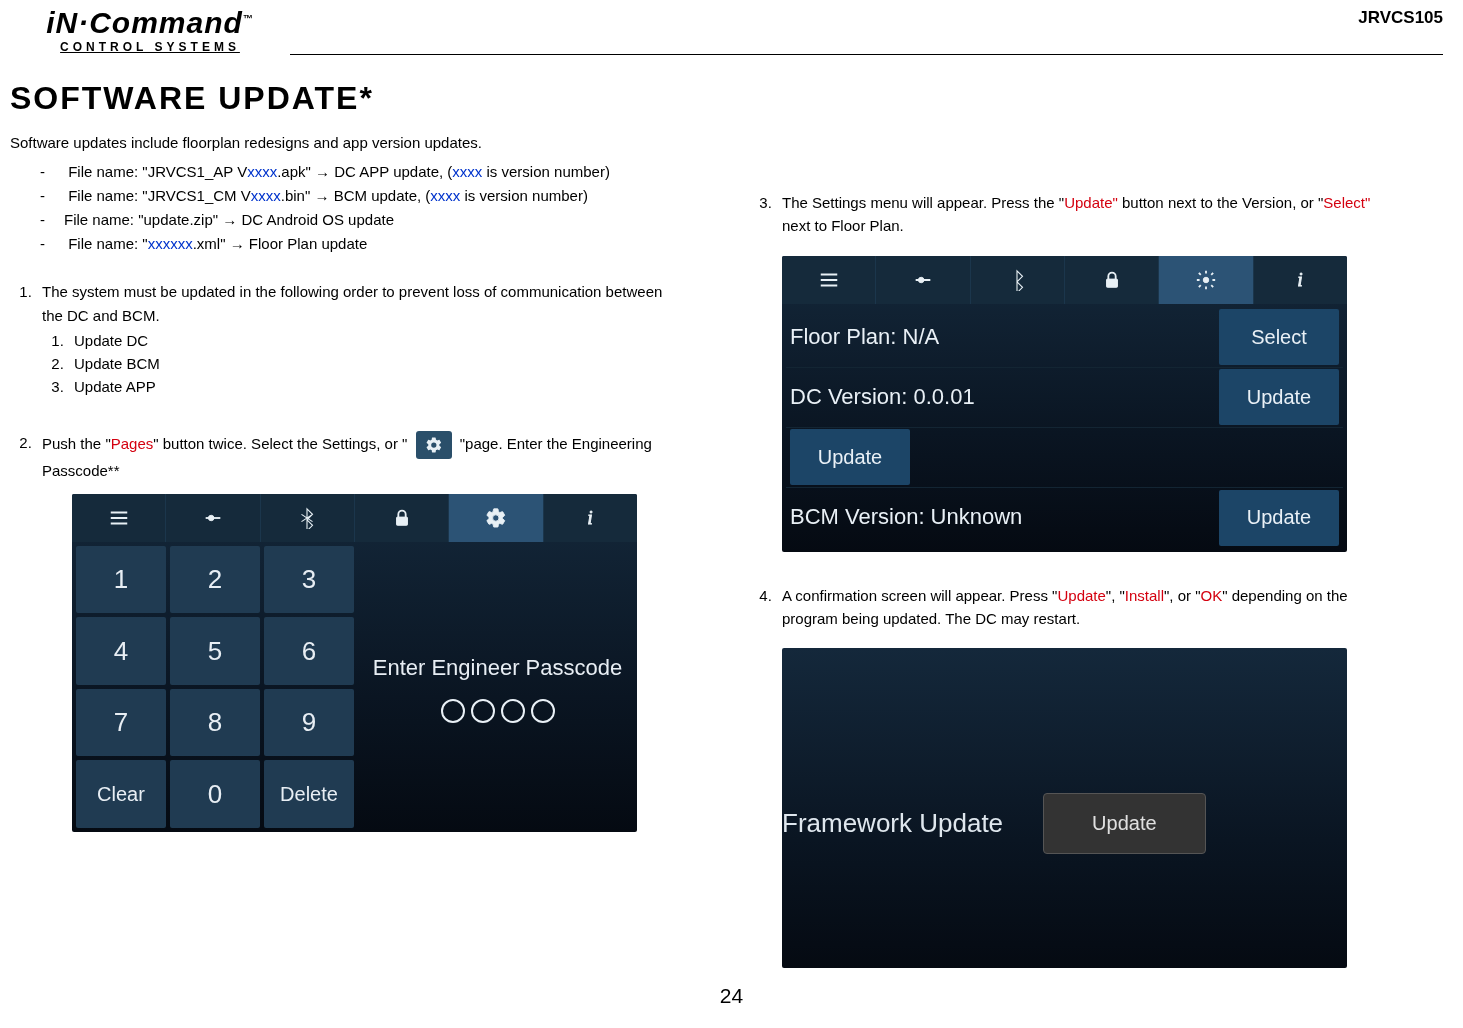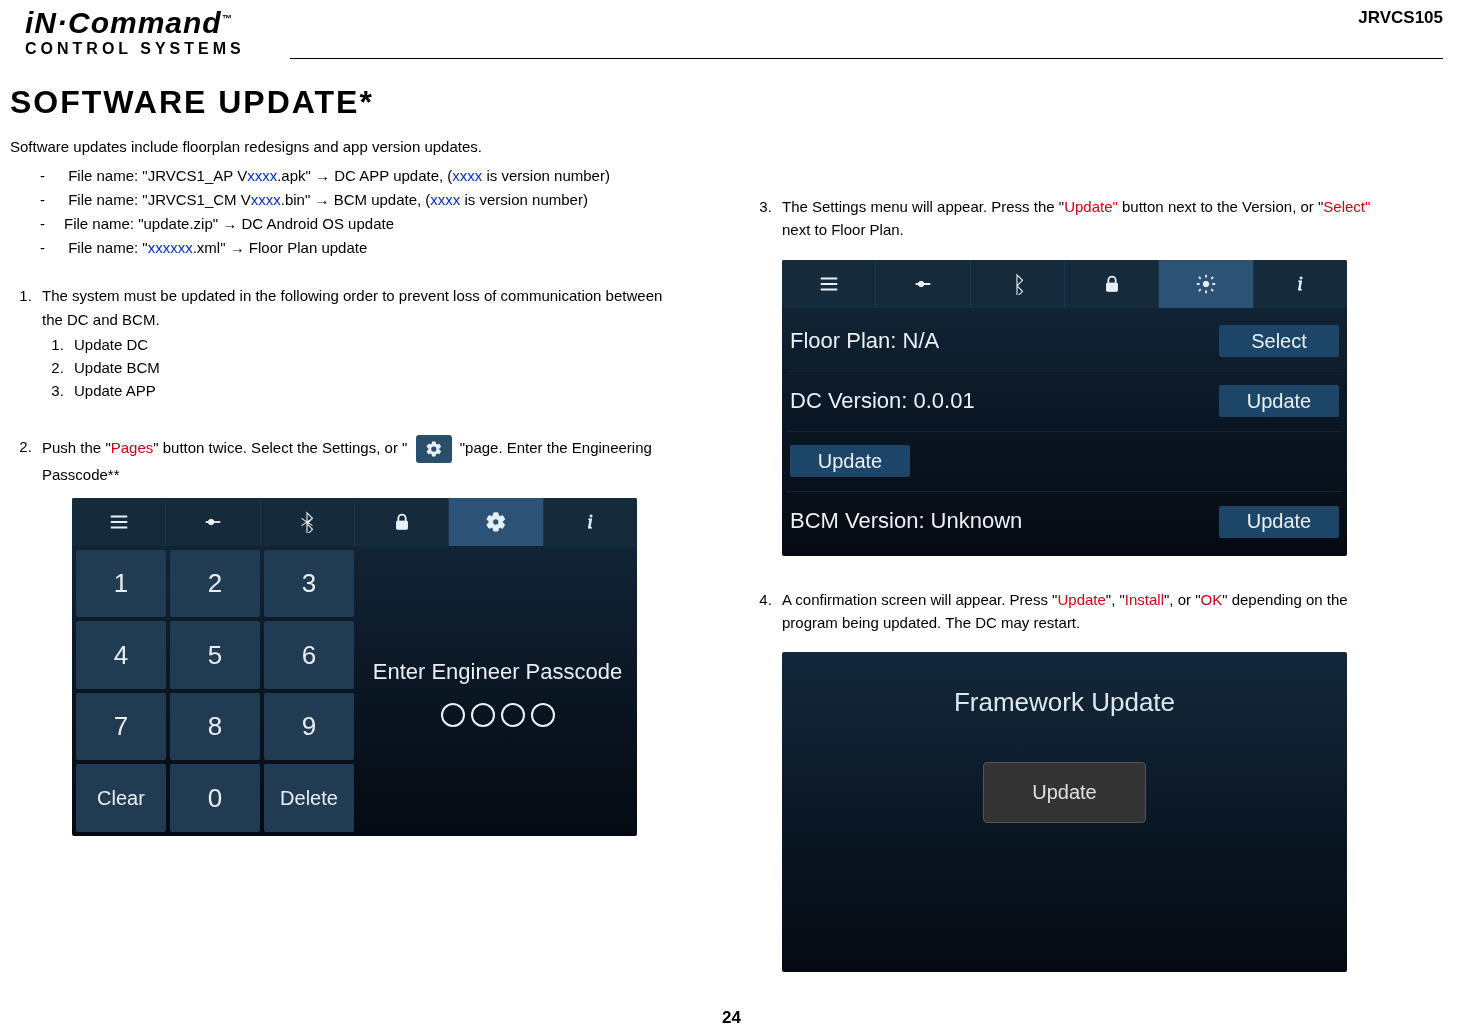--- a/index.html
+++ b/index.html
@@ -12,36 +12,37 @@
     height: 1028px;
     position: relative;
     padding: 8px 10px 8px 10px;
   }
   .header {
     display: flex;
     justify-content: space-between;
     align-items: flex-start;
   }
   .logo-block {
-    text-align: left;
+    text-align: center;
     width: 265px;
     padding-left: 15px;
   }
   .logo-main {
     font-size: 30px;
     font-weight: 900;
     letter-spacing: 1px;
     font-style: italic;
     line-height: 1;
   }
   .logo-sub {
-    font-size: 16px;
+    font-size: 12px;
     letter-spacing: 4px;
     font-weight: 700;
     margin-top: 2px;
+    text-decoration: underline;
   }
   .tm { font-size: 10px; vertical-align: super; font-style: normal;}
   .model-block { margin-right: 10px; }
   .model {
     font-weight: 700;
     font-size: 17px;
   }
   .hr {
     border: none;
     border-top: 1.5px solid #000;
@@ -150,57 +151,56 @@
     justify-content:space-between;
     align-items:center;
     height:60px;
     font-size:22px;
     border-bottom:1px solid #132533;
     padding: 0 4px;
   }
   .settings-row .label { color:#e9f0f6; }
   .settings-row .action {
     width:120px;
-    height:32px;
+    height:56px;
     display:flex;
     align-items:center;
     justify-content:center;
     font-size:20px;
     color:#e9f0f6;
   }
   .settings-row .action.blue-btn {
     background:#1c4567;
     border-radius:2px;
   }
 
   .fw-body {
     height:320px;
     display:flex;
-    flex-direction:column;
     align-items:center;
     justify-content:flex-start;
     padding-top:30px;
     gap:40px;
   }
   .fw-title { font-size:26px; color:#dfe7ee; }
   .fw-btn {
     background:#333;
     border:1px solid #555;
     border-radius:4px;
     color:#e0e0e0;
     font-size:20px;
     padding:14px 48px;
   }
   .page-num {
     position:absolute;
-    bottom:0;
+    bottom:20px;
     left:50%;
     transform:translateX(-50%);
-    font-weight:700;
-    font-size:17px;
+    font-weight:400;
+    font-size:21px;
   }
 </style>
 </head>
 <body>
 
 <div class="header">
   <div class="logo-block">
     <div class="logo-main"><span>iN·Command</span><span class="tm">™</span></div>
     <div class="logo-sub">CONTROL SYSTEMS</div>
   </div>

